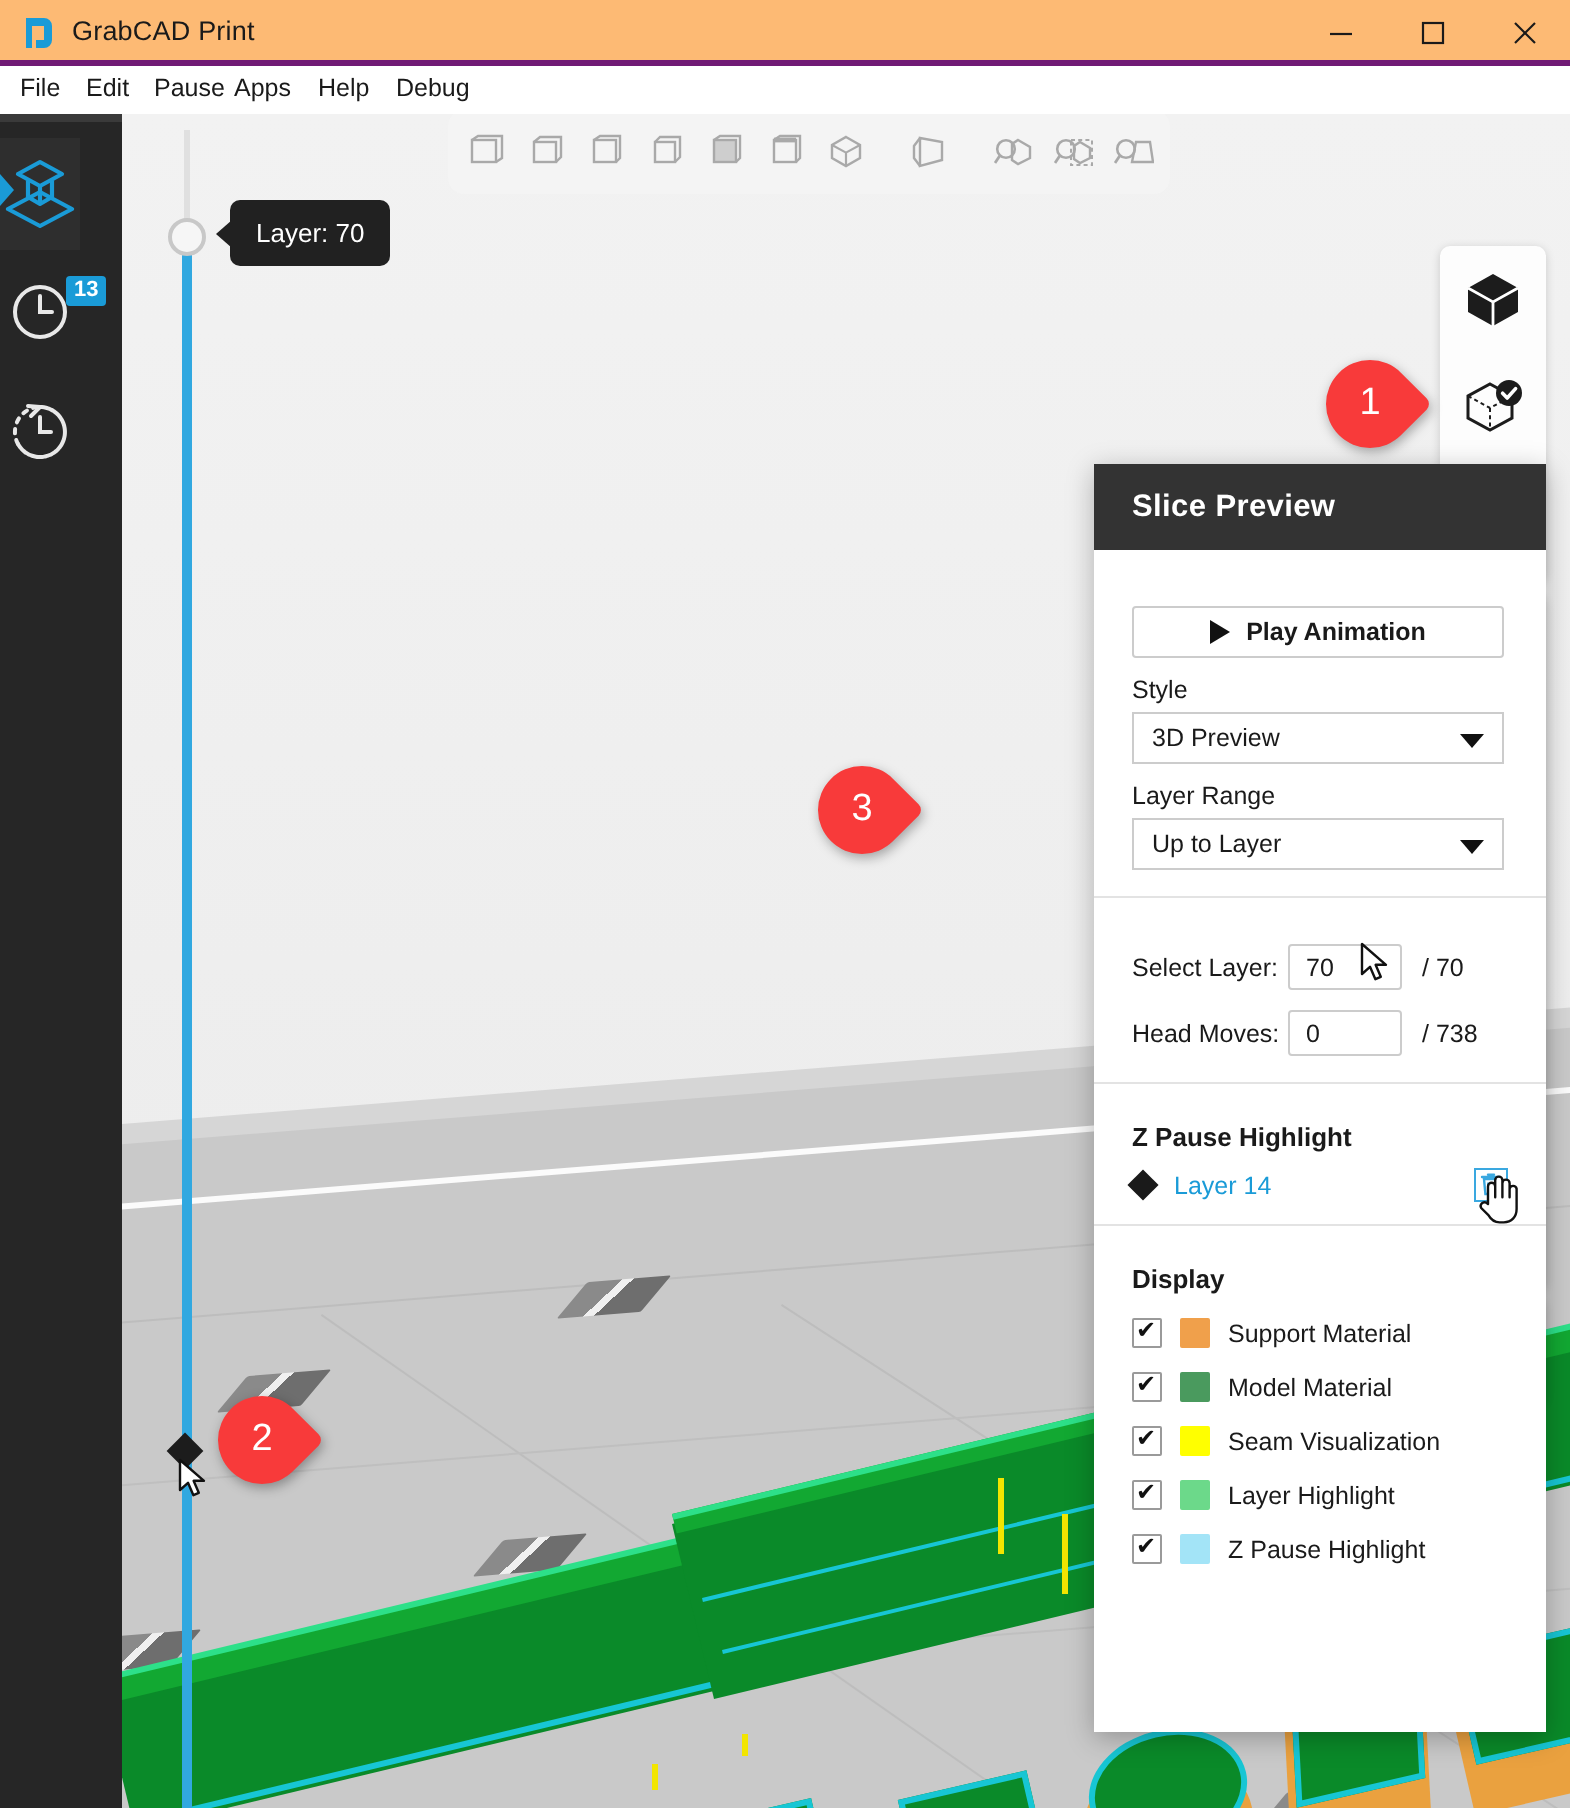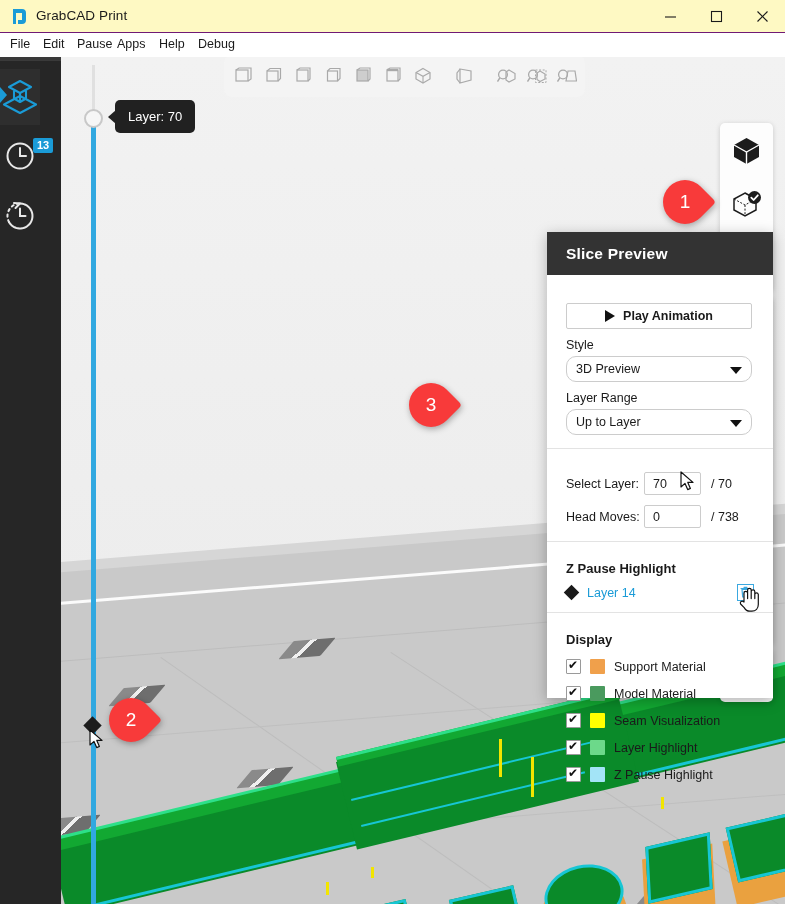--- a/index.html
+++ b/index.html
@@ -7,21 +7,21 @@
   body {
     font-family: "Liberation Sans", sans-serif;
     background: #ffffff;
     position: relative;
     -webkit-font-smoothing: antialiased;
   }
 
   
   #titlebar {
     position: absolute; left: 0; top: 0; width: 785px; height: 33px;
-    background: #fef9c3; border-bottom: 1px solid #701a75;
+    background: #fdba74; border-bottom: 3px solid #701a75;
   }
   #app-logo {
     position: absolute; left: 10px; top: 7px; width: 19px; height: 19px;
   }
   #app-title {
     position: absolute; left: 36px; top: 8px;
     font-size: 13.5px; color: #1a1a1a; letter-spacing: .1px;
   }
   .wbtn {
     position: absolute; top: 0; width: 46px; height: 33px;
@@ -181,21 +181,21 @@
     box-shadow: 0 1px 5px rgba(0,0,0,.13);
   }
   .rr-btn {
     position: absolute; left: 0; width: 53px; height: 50px;
     display: flex; align-items: center; justify-content: center;
   }
   .rr-btn.sel { background: #f0f0f0; border-radius: 4px; }
 
   
   #slice-panel {
-    position: absolute; left: 486px; top: 175px; width: 226px; height: 466px;
+    position: absolute; left: 486px; top: 175px; width: 226px; height: 634px;
     background: #ffffff; box-shadow: 0 3px 13px rgba(0,0,0,.27);
   }
   #panel-header {
     height: 43px; background: #333333; display: flex; align-items: center;
     padding-left: 19px;
   }
   #panel-title { color: #fff; font-size: 15.5px; font-weight: bold; letter-spacing: .2px; }
   .panel-body { padding: 0 19px; }
   .sect-divider { height: 1px; background: #e3e3e3; margin: 0; }
   .pbtn {
@@ -204,21 +204,21 @@
     display: flex; align-items: center; justify-content: center; gap: 8px;
     font-weight: bold;
   }
   .play-tri {
     width: 0; height: 0; border-top: 6px solid transparent;
     border-bottom: 6px solid transparent; border-left: 10px solid #111;
   }
   .flabel { font-size: 12.5px; color: #1a1a1a; margin: 9px 0 4px 0; }
   .fselect {
     width: 186px; height: 26px; border: 1px solid #cccccc; background: #fff;
-    border-radius: 10px; font-size: 12.5px; color: #1a1a1a;
+    border-radius: 0; font-size: 12.5px; color: #1a1a1a;
     display: flex; align-items: center; padding: 0 9px; position: relative;
   }
   .fselect .caret {
     position: absolute; right: 9px; top: 10px;
     width: 0; height: 0; border-left: 6px solid transparent;
     border-right: 6px solid transparent; border-top: 7px solid #111;
   }
   .numrow { display: flex; align-items: center; margin-top: 10px; }
   .numlabel { font-size: 12.5px; color: #1a1a1a; width: 78px; }
   .numinput {

